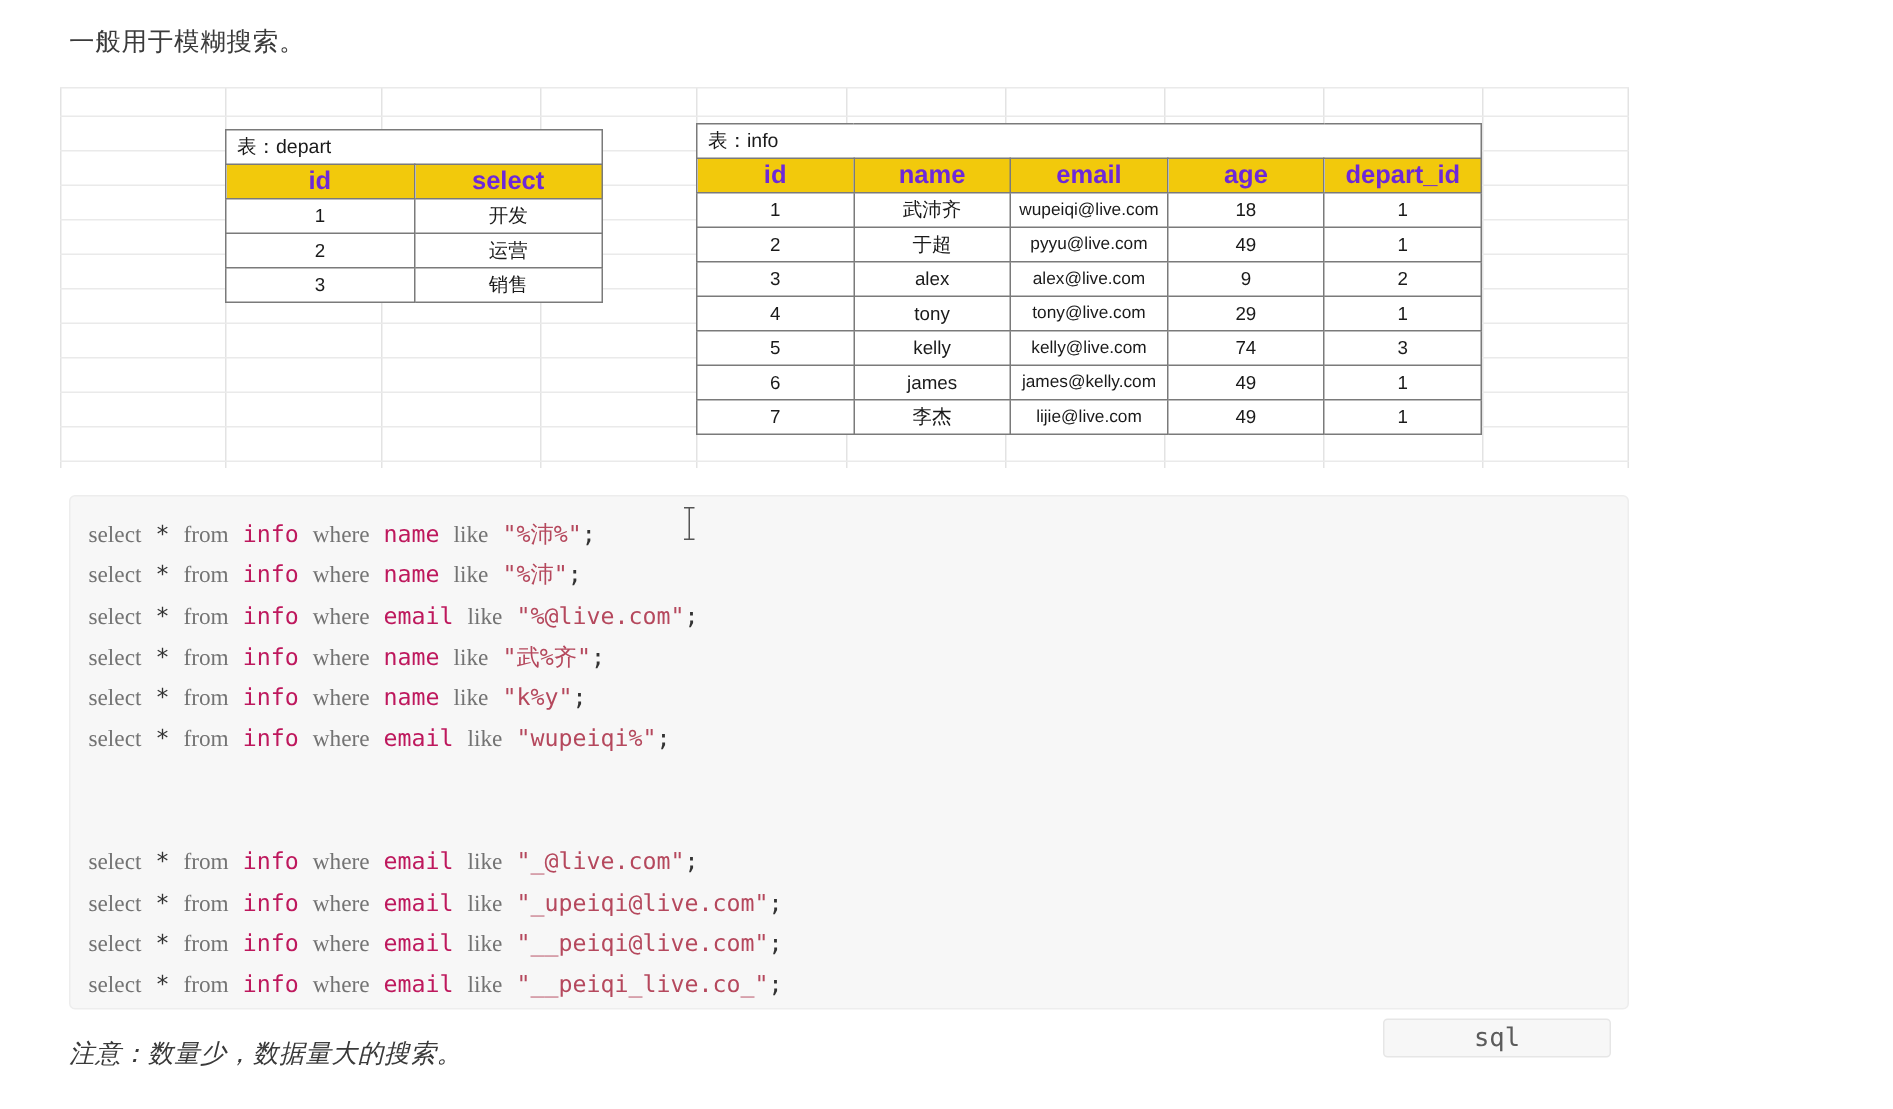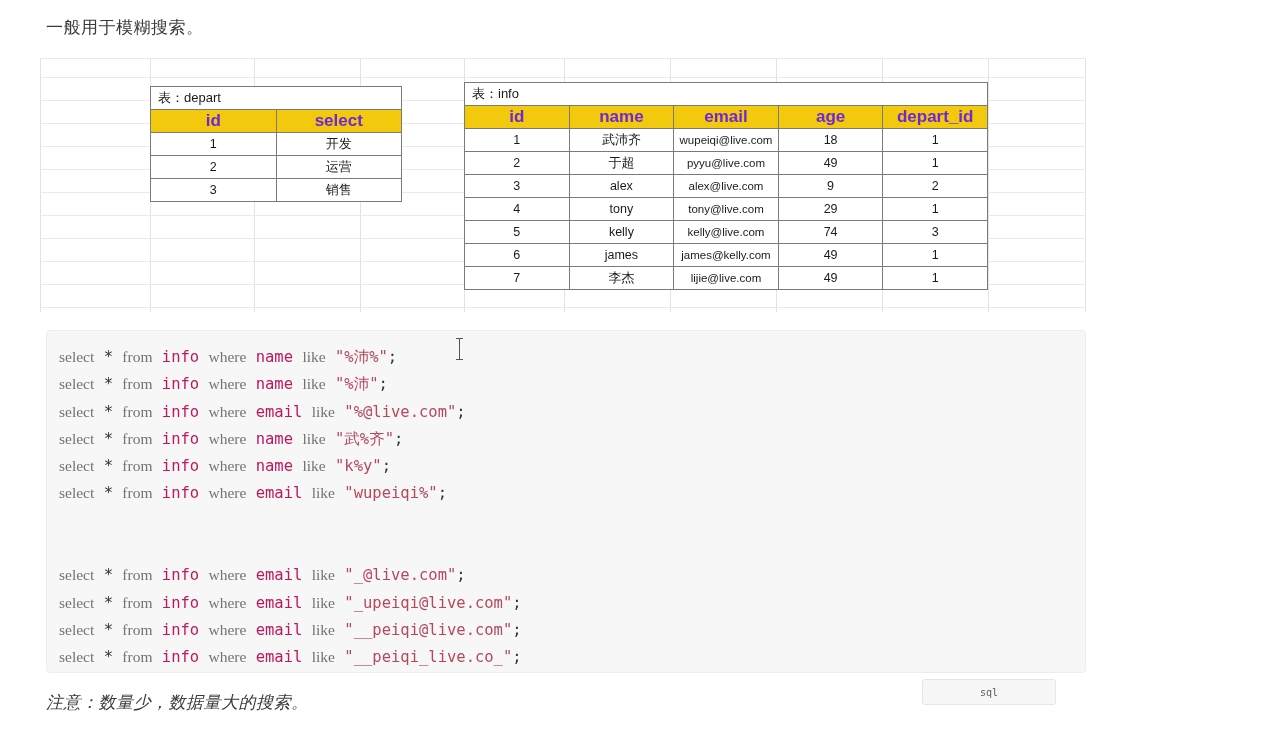--- a/index.html
+++ b/index.html
@@ -133,26 +133,26 @@
     width: 7px; height: 1px;
     background: #555555;
   }
   .caret::before { top: 0; }
   .caret::after  { bottom: 0; }
 
   
   .lang-tag {
     position: absolute;
     left: 922px; top: 679px;
-    width: 134px; height: 26px;
+    width: 152px; height: 26px;
     background: #f7f7f7;
     border: 1px solid #e6e6e6;
     border-radius: 3px;
     font-family: "DejaVu Sans Mono", "Liberation Mono", monospace;
-    font-size: 10px;
+    font-size: 17px;
     color: #5c5c5c;
     display: flex;
     align-items: center;
     justify-content: center;
   }
 
   
   .note {
     position: absolute;
     left: 46px; top: 691px;

